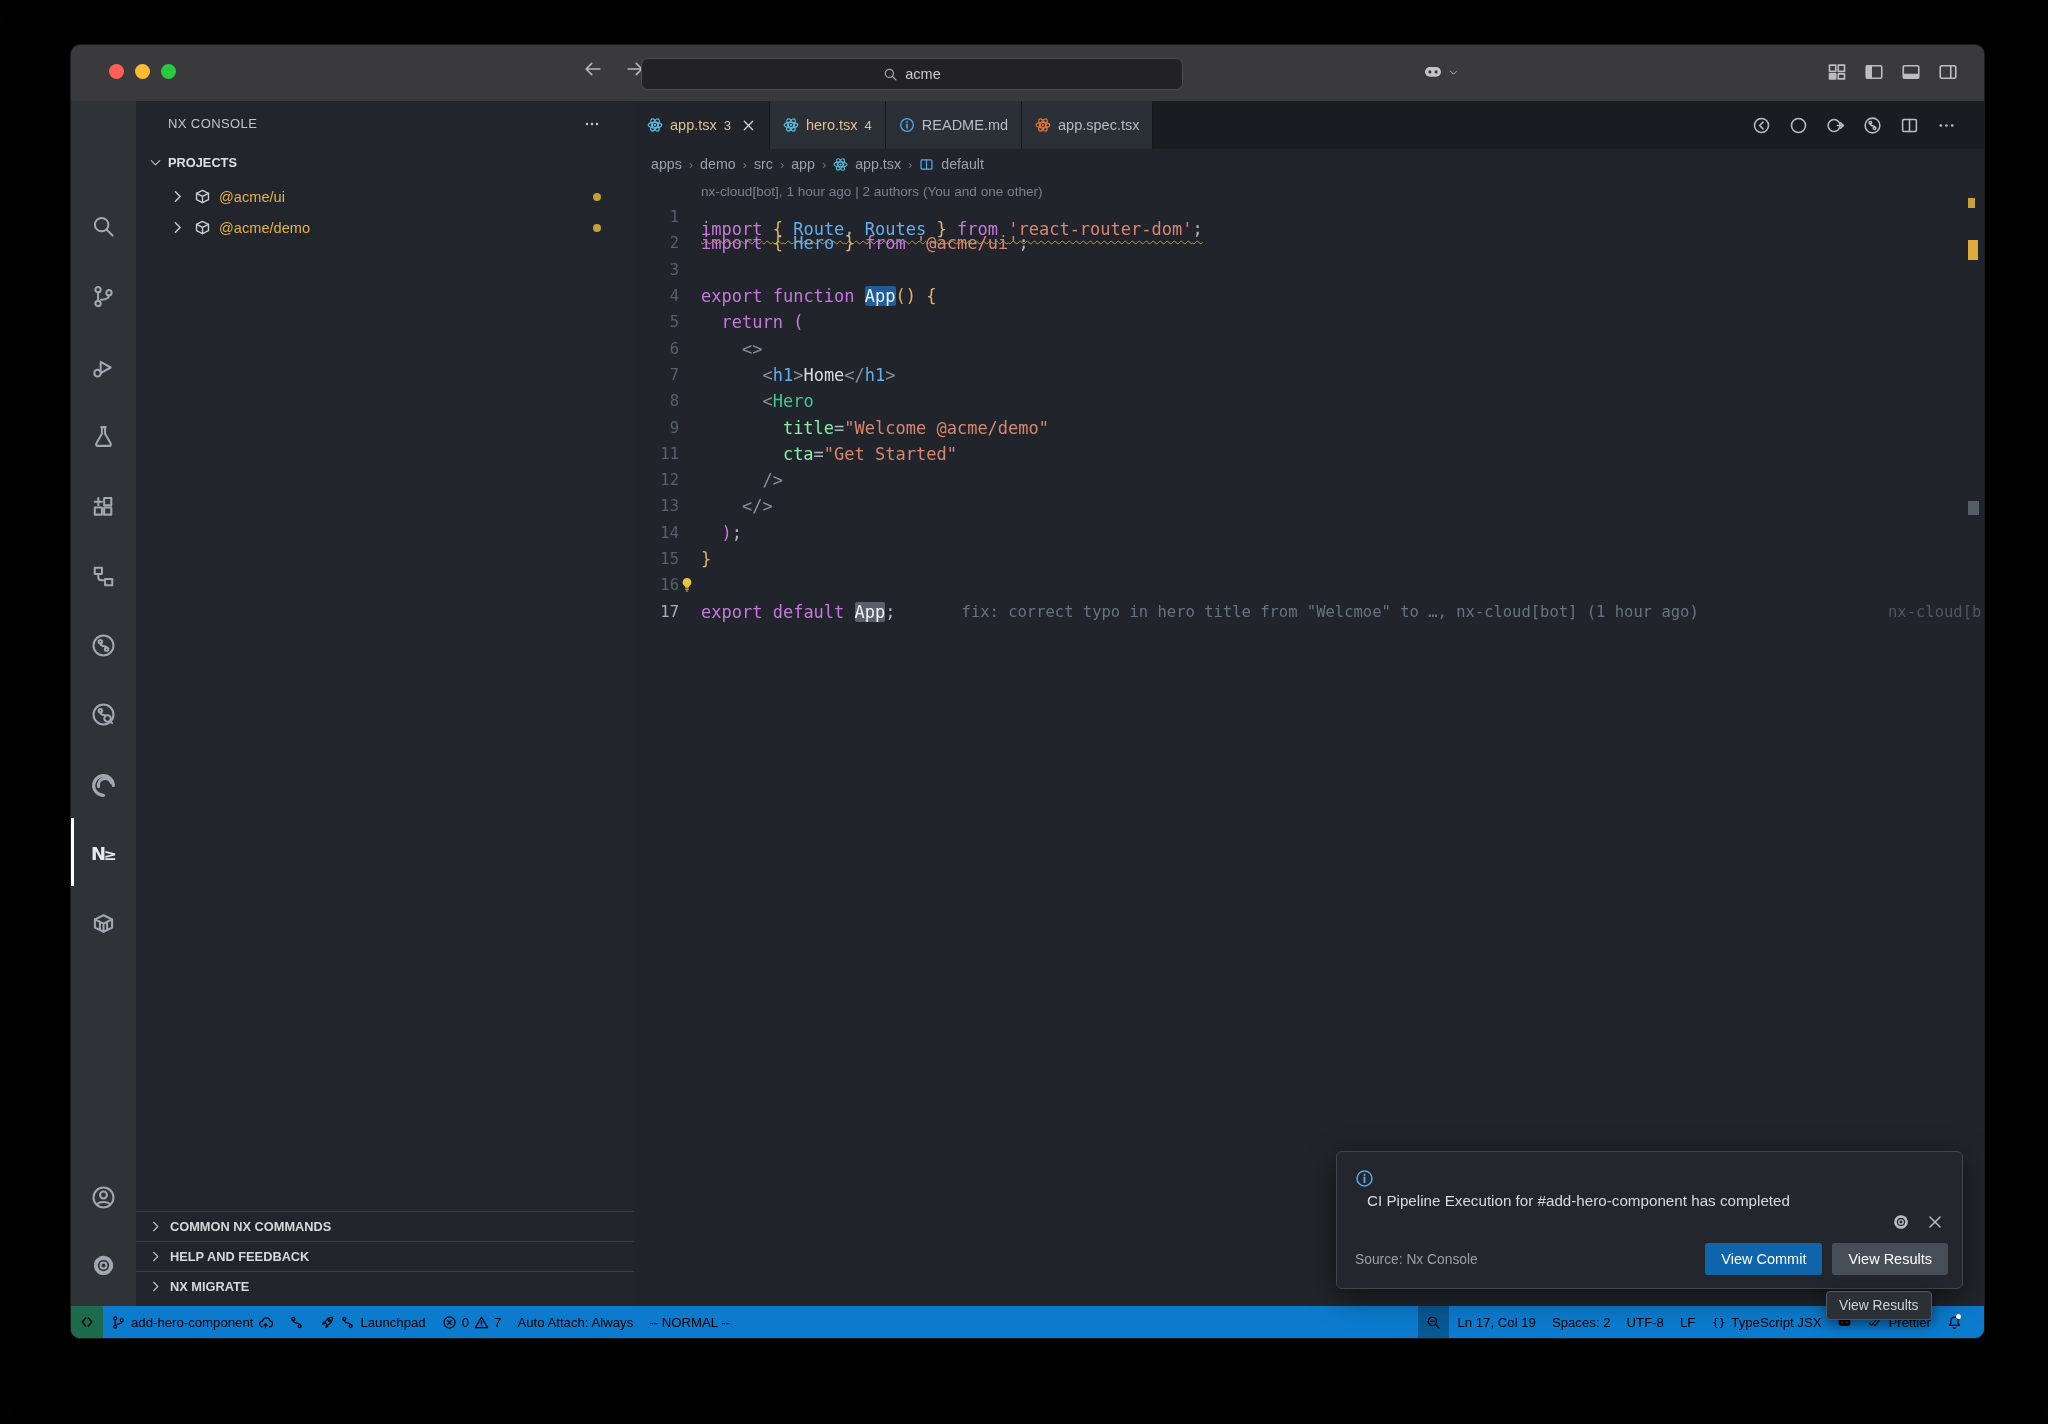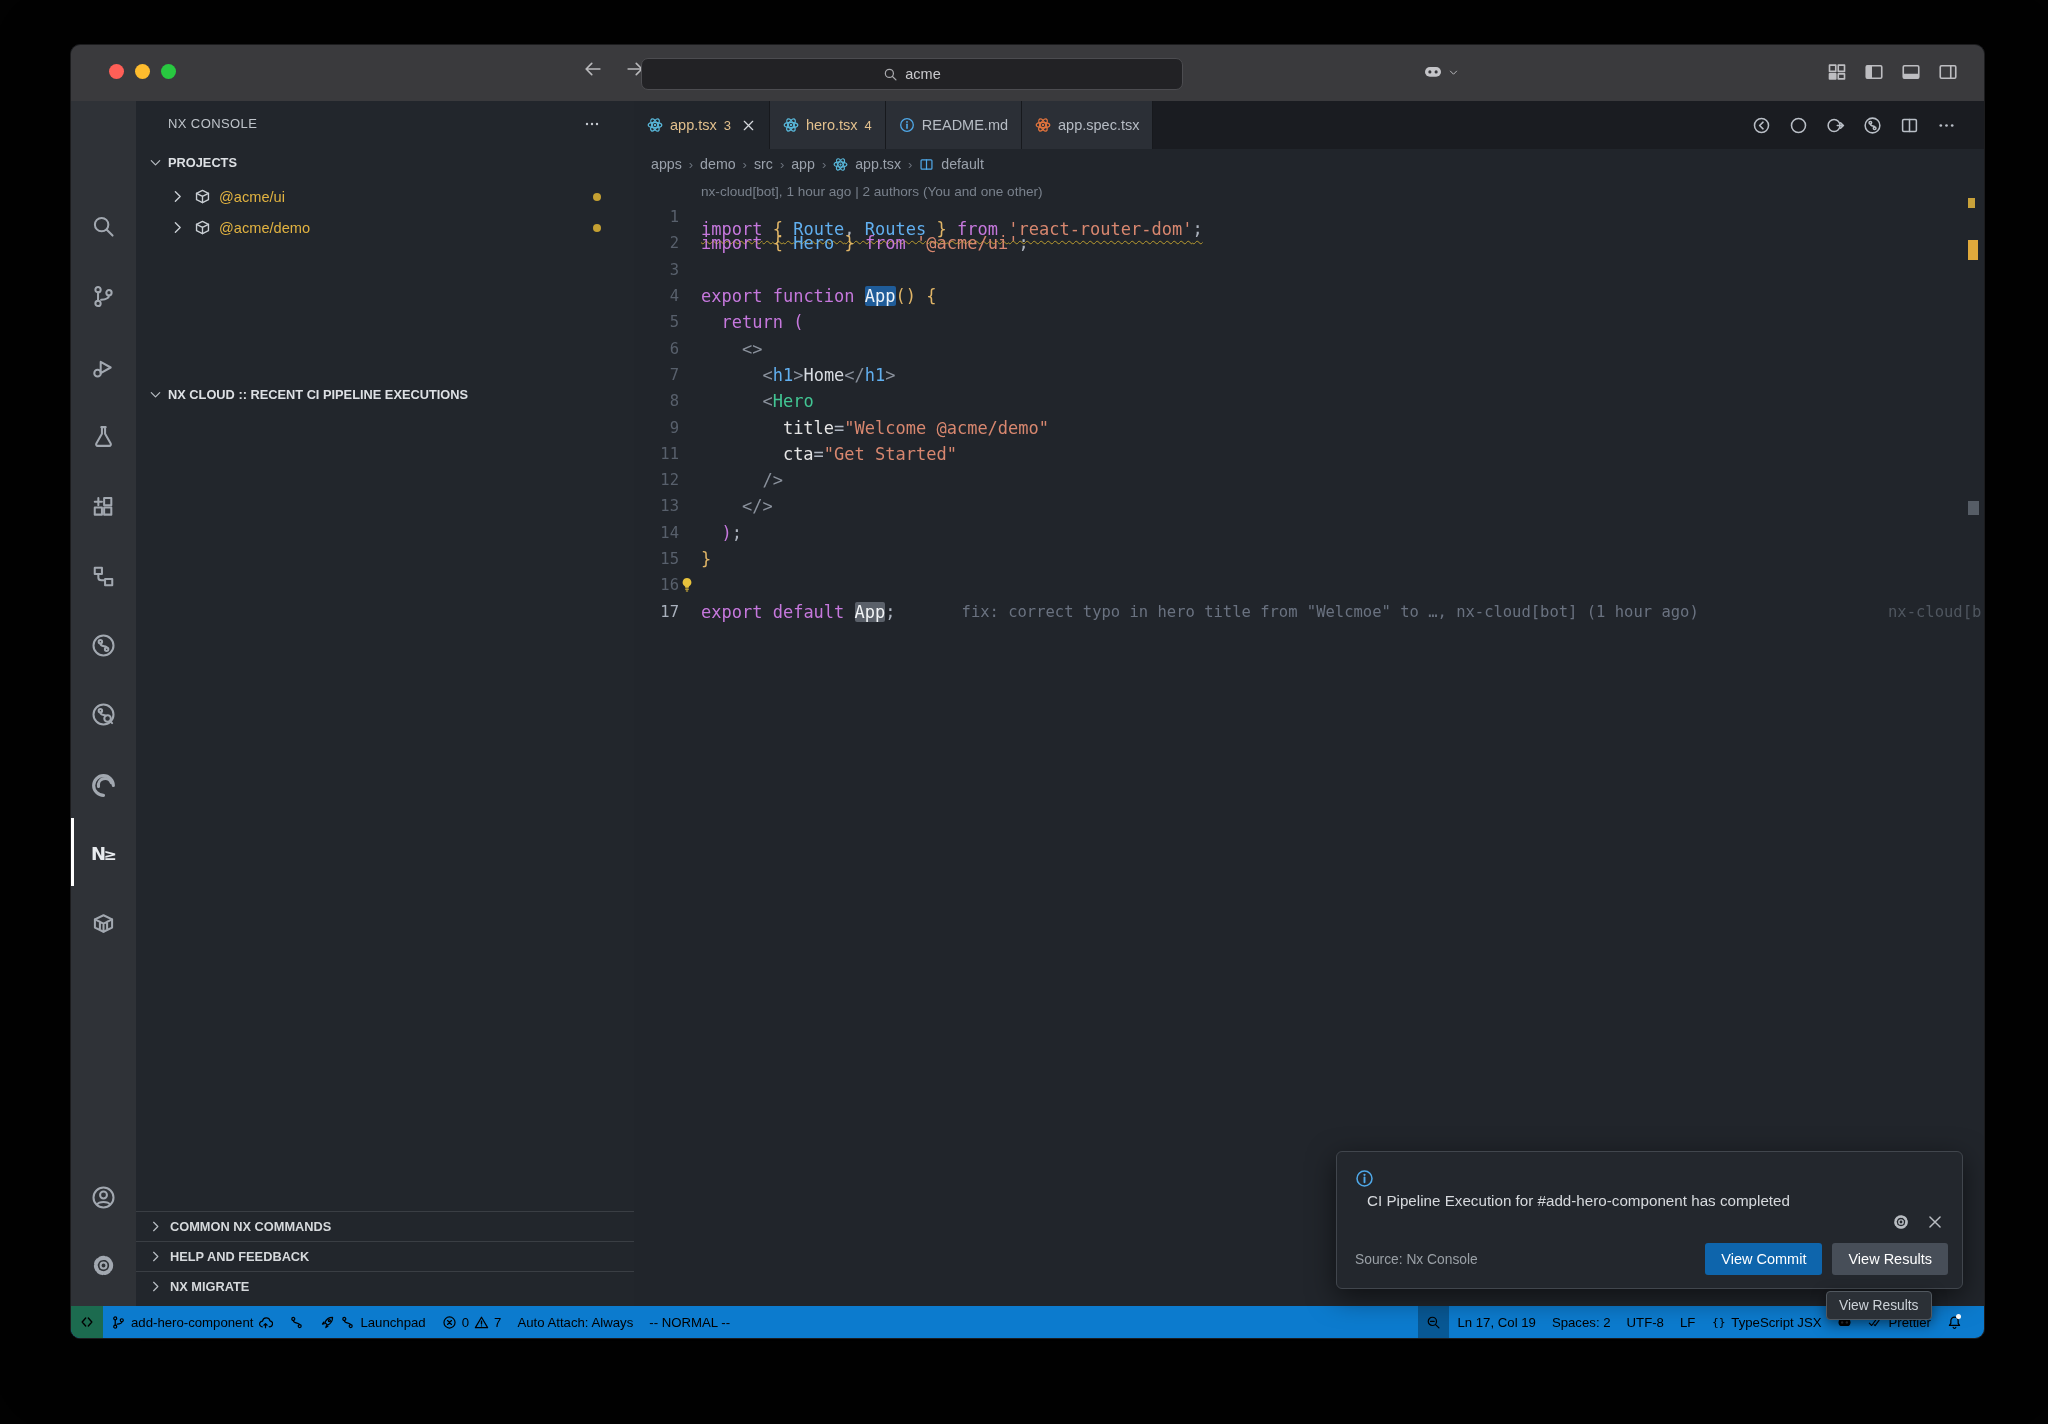--- a/index.html
+++ b/index.html
@@ -70,21 +70,21 @@
   .code{position:absolute;left:0;top:103px;width:100%;}
   .code-row{position:relative;height:26.3px;display:flex;align-items:center;
             font-family:"DejaVu Sans Mono",monospace;font-size:17px;white-space:pre;}
   .code-row .num{width:45px;text-align:right;color:#58606c;font-size:15.5px;flex:none;}
   .code-row .num.cur{color:#a9b1bd;}
   .code-row .ct{margin-left:22px;}
   .sq{text-decoration:underline;text-decoration-style:wavy;text-decoration-color:#b99b2f;
       text-decoration-thickness:1px;text-underline-offset:5px;margin-top:24px;}
   .tok-k{color:#c678dd}.tok-p{color:#adb4bf}.tok-b{color:#e0b567}.tok-m{color:#c678dd}
   .tok-v{color:#61afef}.tok-s{color:#d8876f}.tok-t{color:#8a919c}.tok-h{color:#61afef}
-  .tok-c{color:#42c593}.tok-a{color:#e5e5e5}.tok-w{color:#d8dce2}
+  .tok-c{color:#42c593}.tok-a{color:#86efac}.tok-w{color:#d8dce2}
   .tok-A{color:#eef3f8;background:#1f5c99;border-radius:2px;}
   .tok-G{color:#f2f4f6;background:#5a6069;border-radius:2px;}
   .inline-blame{margin-left:66px;color:#6a7280;font-size:15.5px;}
   .bulb{position:absolute;left:44px;top:4px;width:18px;height:18px;}
   .edge-blame{position:absolute;right:0;width:96px;overflow:hidden;color:#4f565f;
               font-family:"DejaVu Sans Mono",monospace;font-size:15.5px;white-space:pre;}
   .ruler-mark{position:absolute;}
   
   .statusbar{position:absolute;left:0;top:1261px;width:100%;height:32px;background:#0c7bce;color:#000000;
              display:flex;align-items:center;font-size:13.2px;}
@@ -357,28 +357,20 @@
             <span class="ic">
               <svg viewBox="0 0 16 16" fill="none" stroke="currentColor" stroke-width="1.3" stroke-linecap="round" stroke-linejoin="round">
                 <path d="M8 2.2 13.6 5v6L8 13.8 2.4 11V5Z"></path>
                 <path d="M2.4 5 8 7.8 13.6 5M8 7.8v6"></path>
               </svg>
             </span>
             <span>@acme/demo</span>
             <span class="dot"></span>
           </div>
         </div>
-      <div class="sb-row sb-sec" style="top:280px;">
-        <span class="ic">
-            <svg viewBox="0 0 16 16" fill="none" stroke="currentColor" stroke-width="1.3" stroke-linecap="round" stroke-linejoin="round">
-              <path d="M3.5 6 8 10.5 12.5 6"></path>
-            </svg>
-          </span>
-        <span>NX CLOUD :: RECENT CI PIPELINE EXECUTIONS</span>
-      </div>
       <div class="collapsed-rows" style="top:1110px;" id="collapsed-rows">
           <div class="col-row">
             <span class="ic">
               <svg viewBox="0 0 16 16" fill="none" stroke="currentColor" stroke-width="1.3" stroke-linecap="round" stroke-linejoin="round">
                 <path d="M6 3.5 10.5 8 6 12.5"></path>
               </svg>
             </span>
             <span>COMMON NX COMMANDS</span>
           </div>
           <div class="col-row">

